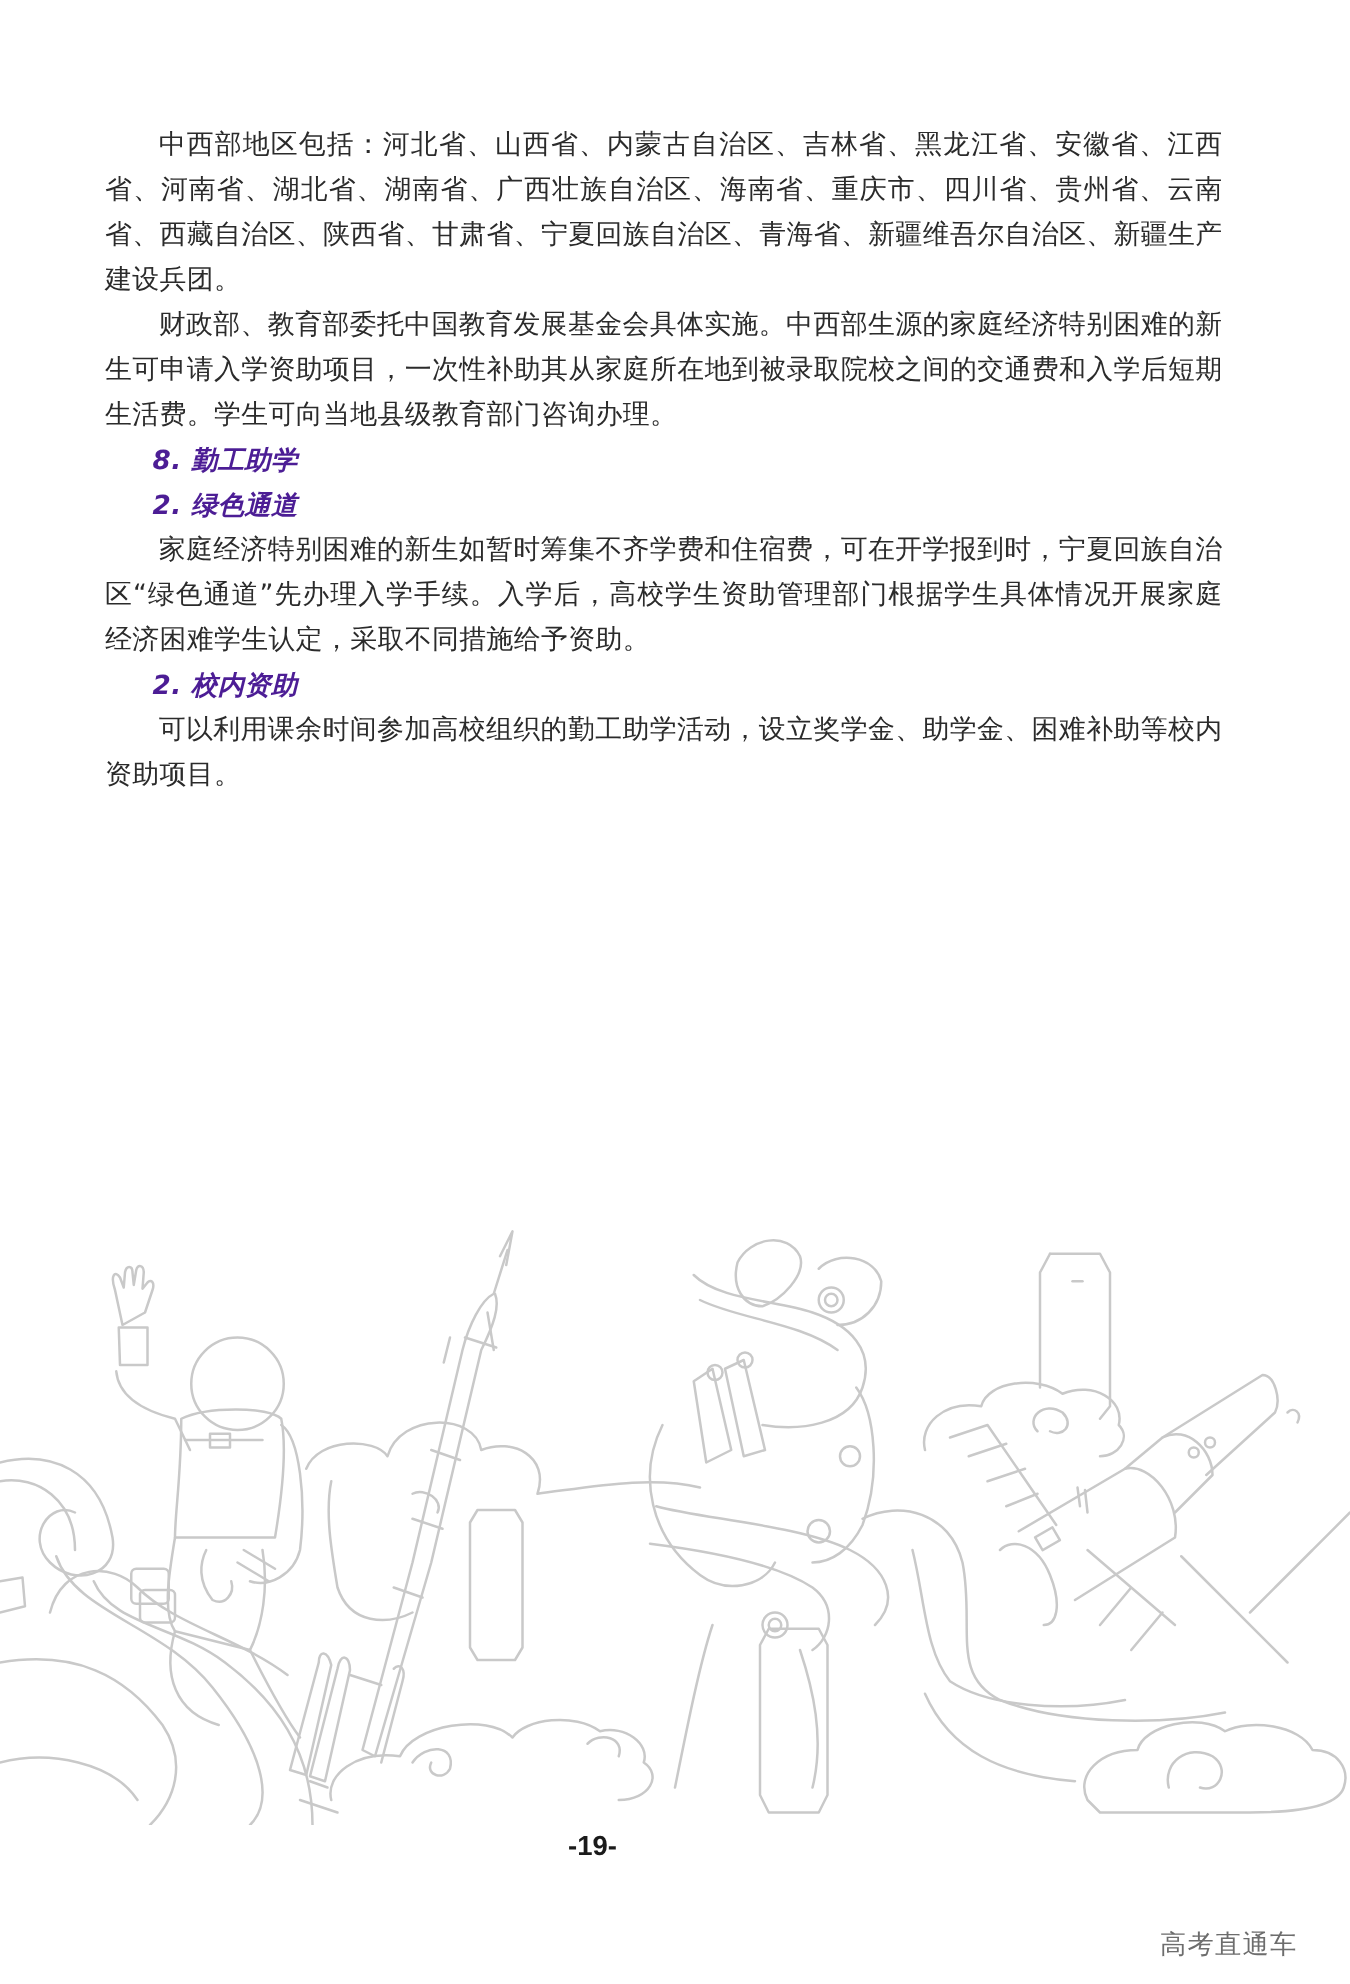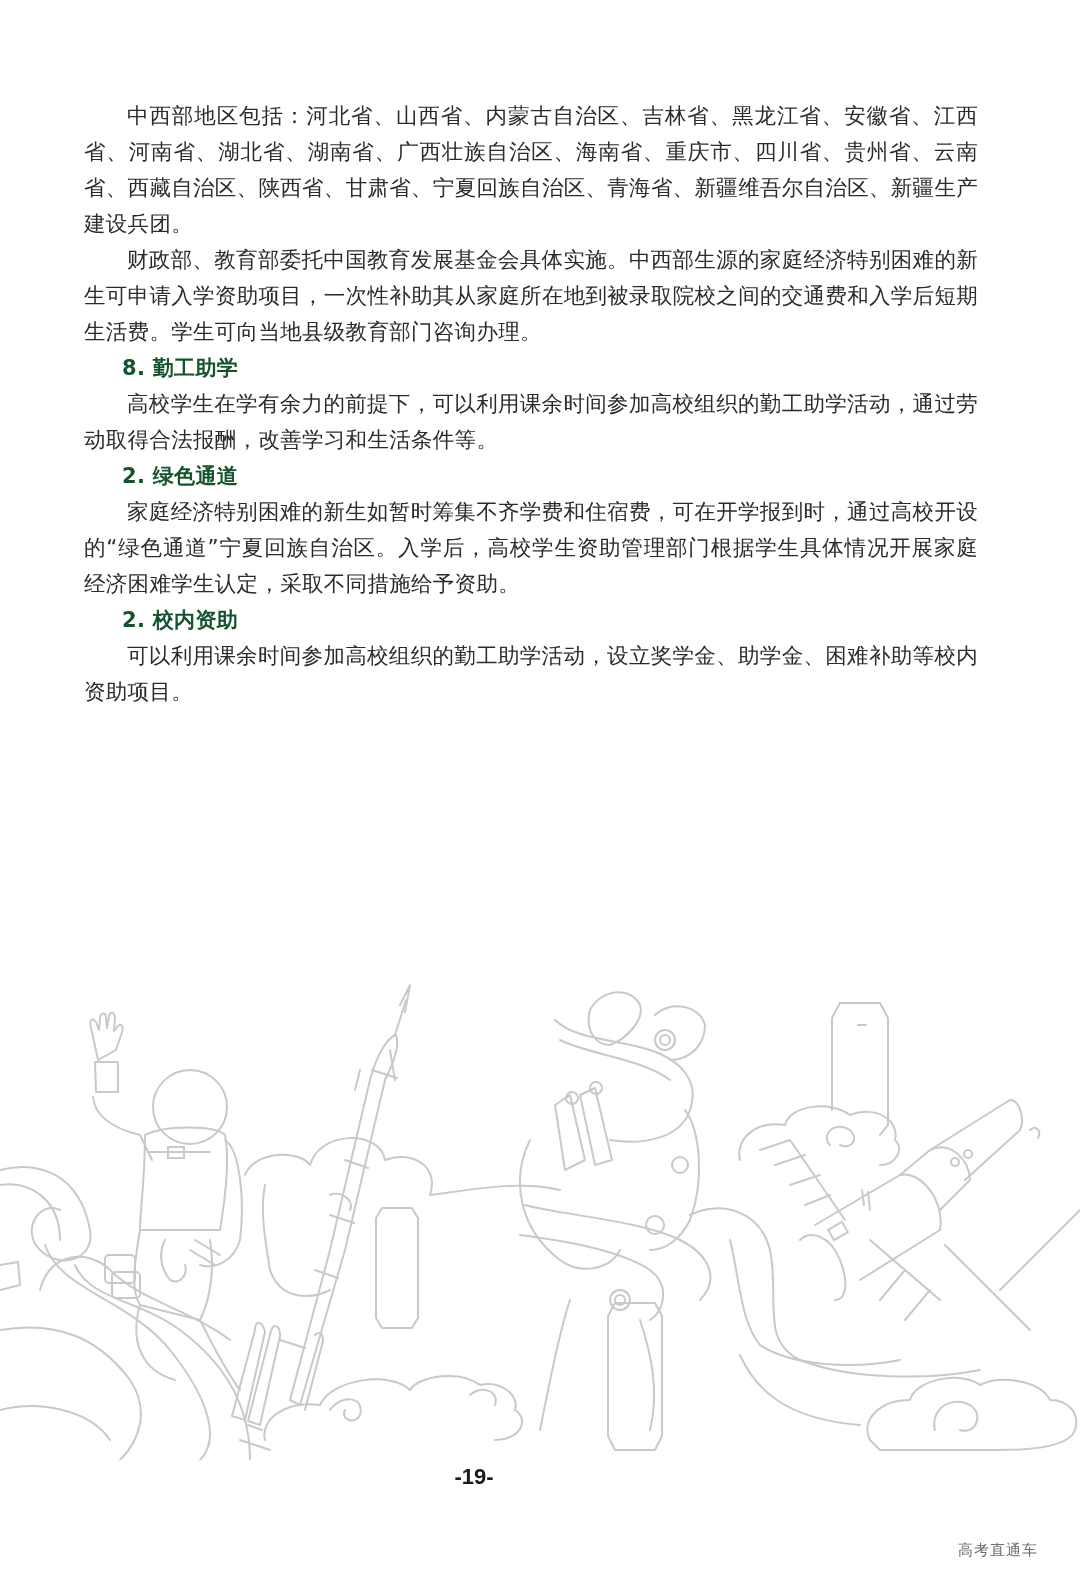--- a/index.html
+++ b/index.html
@@ -8,46 +8,46 @@
     font-family: "DejaVu Sans", "Liberation Sans", sans-serif;
     color: #2b2b2b;
   }
   .page-content {
     position: absolute; left: 84px; top: 98px; width: 894px;
     font-size: 21.5px; line-height: 36px; letter-spacing: 0.3px;
   }
   .para { margin: 0; text-indent: 2em; text-align: justify; }
   .heading {
     margin: 0; padding-left: 38px; font-weight: bold; font-size: 21px;
-    color: #14532d;
+    color: #4c1d95;
+    font-style: italic;
   }
   .illustration {
     position: absolute; left: 0; top: 960px; width: 1080px; height: 500px;
   }
   .illustration svg { display: block; }
   .page-number {
     position: absolute; left: 0; width: 948px; top: 1464px;
     text-align: center; font-weight: bold; font-size: 22px; color: #1a1a1a;
     font-family: "Liberation Sans", sans-serif;
   }
   .watermark {
     position: absolute; right: 42px; top: 1541px;
-    font-size: 15px; color: #6d6d6d; letter-spacing: 1px;
+    font-size: 21px; color: #6d6d6d; letter-spacing: 1px;
   }
 </style>
 </head>
 <body>
 
 <div class="page-content">
   <p class="para">中西部地区包括：河北省、山西省、内蒙古自治区、吉林省、黑龙江省、安徽省、江西省、河南省、湖北省、湖南省、广西壮族自治区、海南省、重庆市、四川省、贵州省、云南省、西藏自治区、陕西省、甘肃省、宁夏回族自治区、青海省、新疆维吾尔自治区、新疆生产建设兵团。</p>
   <p class="para">财政部、教育部委托中国教育发展基金会具体实施。中西部生源的家庭经济特别困难的新生可申请入学资助项目，一次性补助其从家庭所在地到被录取院校之间的交通费和入学后短期生活费。学生可向当地县级教育部门咨询办理。</p>
   <p class="heading">8. 勤工助学</p>
-  <p class="para">高校学生在学有余力的前提下，可以利用课余时间参加高校组织的勤工助学活动，通过劳动取得合法报酬，改善学习和生活条件等。</p>
   <p class="heading">2. 绿色通道</p>
-  <p class="para">家庭经济特别困难的新生如暂时筹集不齐学费和住宿费，可在开学报到时，通过高校开设的“绿色通道”宁夏回族自治区。入学后，高校学生资助管理部门根据学生具体情况开展家庭经济困难学生认定，采取不同措施给予资助。</p>
+  <p class="para">家庭经济特别困难的新生如暂时筹集不齐学费和住宿费，可在开学报到时，宁夏回族自治区“绿色通道”先办理入学手续。入学后，高校学生资助管理部门根据学生具体情况开展家庭经济困难学生认定，采取不同措施给予资助。</p>
   <p class="heading">2. 校内资助</p>
   <p class="para">可以利用课余时间参加高校组织的勤工助学活动，设立奖学金、助学金、困难补助等校内资助项目。</p>
 </div>
 
 <div class="illustration">
   <svg width="1080" height="500" viewBox="0 960 1080 500" fill="none" stroke="#c9c9c9" stroke-width="2" stroke-linecap="round" stroke-linejoin="round">
 
     <g>
       <path d="M0 1170 C40 1160 80 1175 90 1230 C95 1260 60 1270 40 1250 C20 1230 40 1200 60 1210"></path>
       <path d="M0 1185 C30 1180 60 1200 60 1240"></path>

